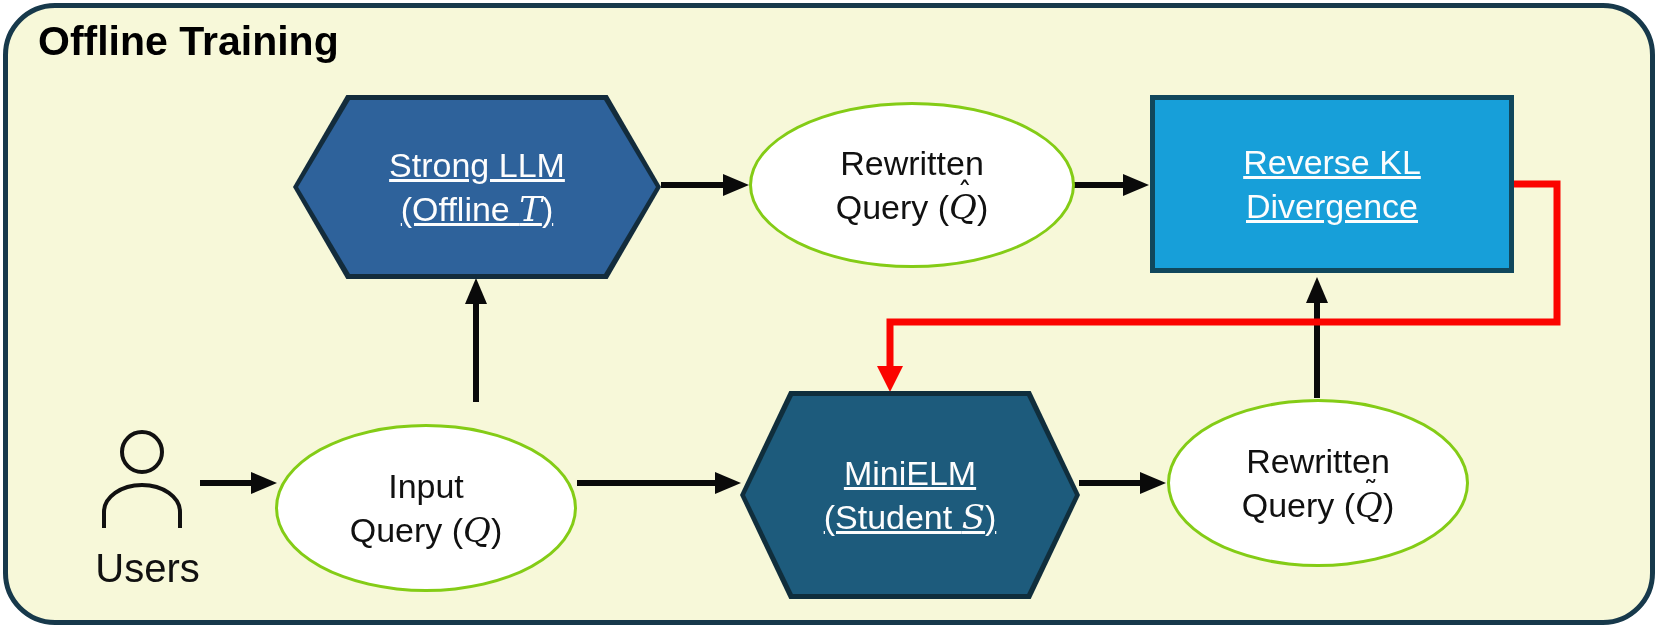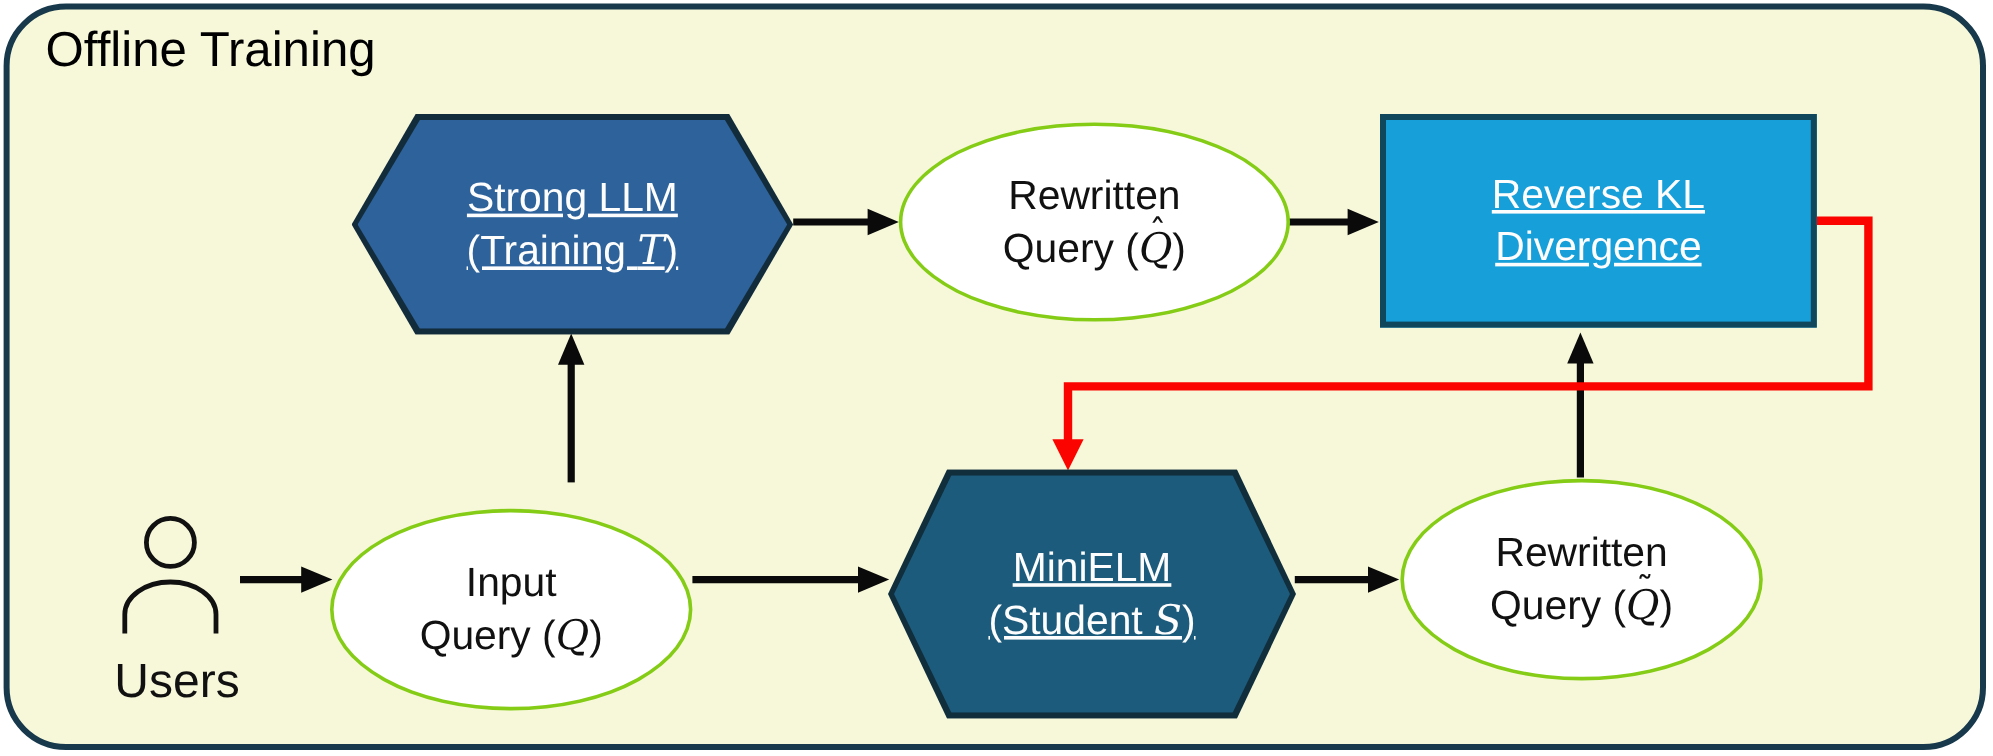--- a/index.html
+++ b/index.html
@@ -1,20 +1,20 @@
 <!DOCTYPE html>
 <html><head>
 <meta charset="utf-8">
 <style>
   html,body{margin:0;padding:0;background:#fff;}
   .canvas{position:relative;width:1661px;height:630px;background:#fff;overflow:hidden;
           font-family:"Liberation Sans",sans-serif;}
   .frame{position:absolute;left:3px;top:3px;width:1652px;height:622px;box-sizing:border-box;
          border:5px solid #17394b;border-radius:52px;background:#f7f8d9;}
-  .title{position:absolute;left:38px;top:18px;font-size:41px;font-weight:400;color:#000;}
+  .title{position:absolute;left:38px;top:18px;font-size:41px;font-weight:700;color:#000;}
   svg.layer{position:absolute;left:0;top:0;}
   
   .hex{position:absolute;clip-path:polygon(0 50%,14.5% 0,85.5% 0,100% 50%,85.5% 100%,14.5% 100%);}
   .hex-inner{position:absolute;inset:5px;clip-path:polygon(0 50%,14.5% 0,85.5% 0,100% 50%,85.5% 100%,14.5% 100%);
              display:flex;flex-direction:column;align-items:center;justify-content:center;}
   .hex-teacher{left:293px;top:95px;width:368px;height:184px;background:#132c3c;}
   .hex-teacher .hex-inner{background:#2e629b;}
   .hex-student{left:740px;top:391px;width:340px;height:208px;background:#102e3c;}
   .hex-student .hex-inner{background:#1d5b7c;}
   .rect-node{position:absolute;left:1150px;top:95px;width:364px;height:178px;box-sizing:border-box;
@@ -87,21 +87,21 @@
 
     <g stroke="#111" stroke-width="4" fill="none">
       <circle cx="142" cy="452" r="20"></circle>
       <path d="M104,528 L104,512 A38,27 0 0 1 180,512 L180,528"></path>
     </g>
   </svg>
 
   <div class="hex hex-teacher light">
     <div class="hex-inner">
       <div class="node-line">Strong LLM</div>
-      <div class="node-line"><span>(Training </span><span class="math">T</span><span>)</span></div>
+      <div class="node-line"><span>(Offline </span><span class="math">T</span><span>)</span></div>
     </div>
   </div>
 
   <div class="ellipse el-qhat dark">
     <div class="node-line">Rewritten</div>
     <div class="node-line"><span>Query (</span><span class="qwrap"><span class="math">Q</span><span class="acc">ˆ</span></span><span>)</span></div>
   </div>
 
   <div class="rect-node light">
     <div class="node-line">Reverse KL</div>

